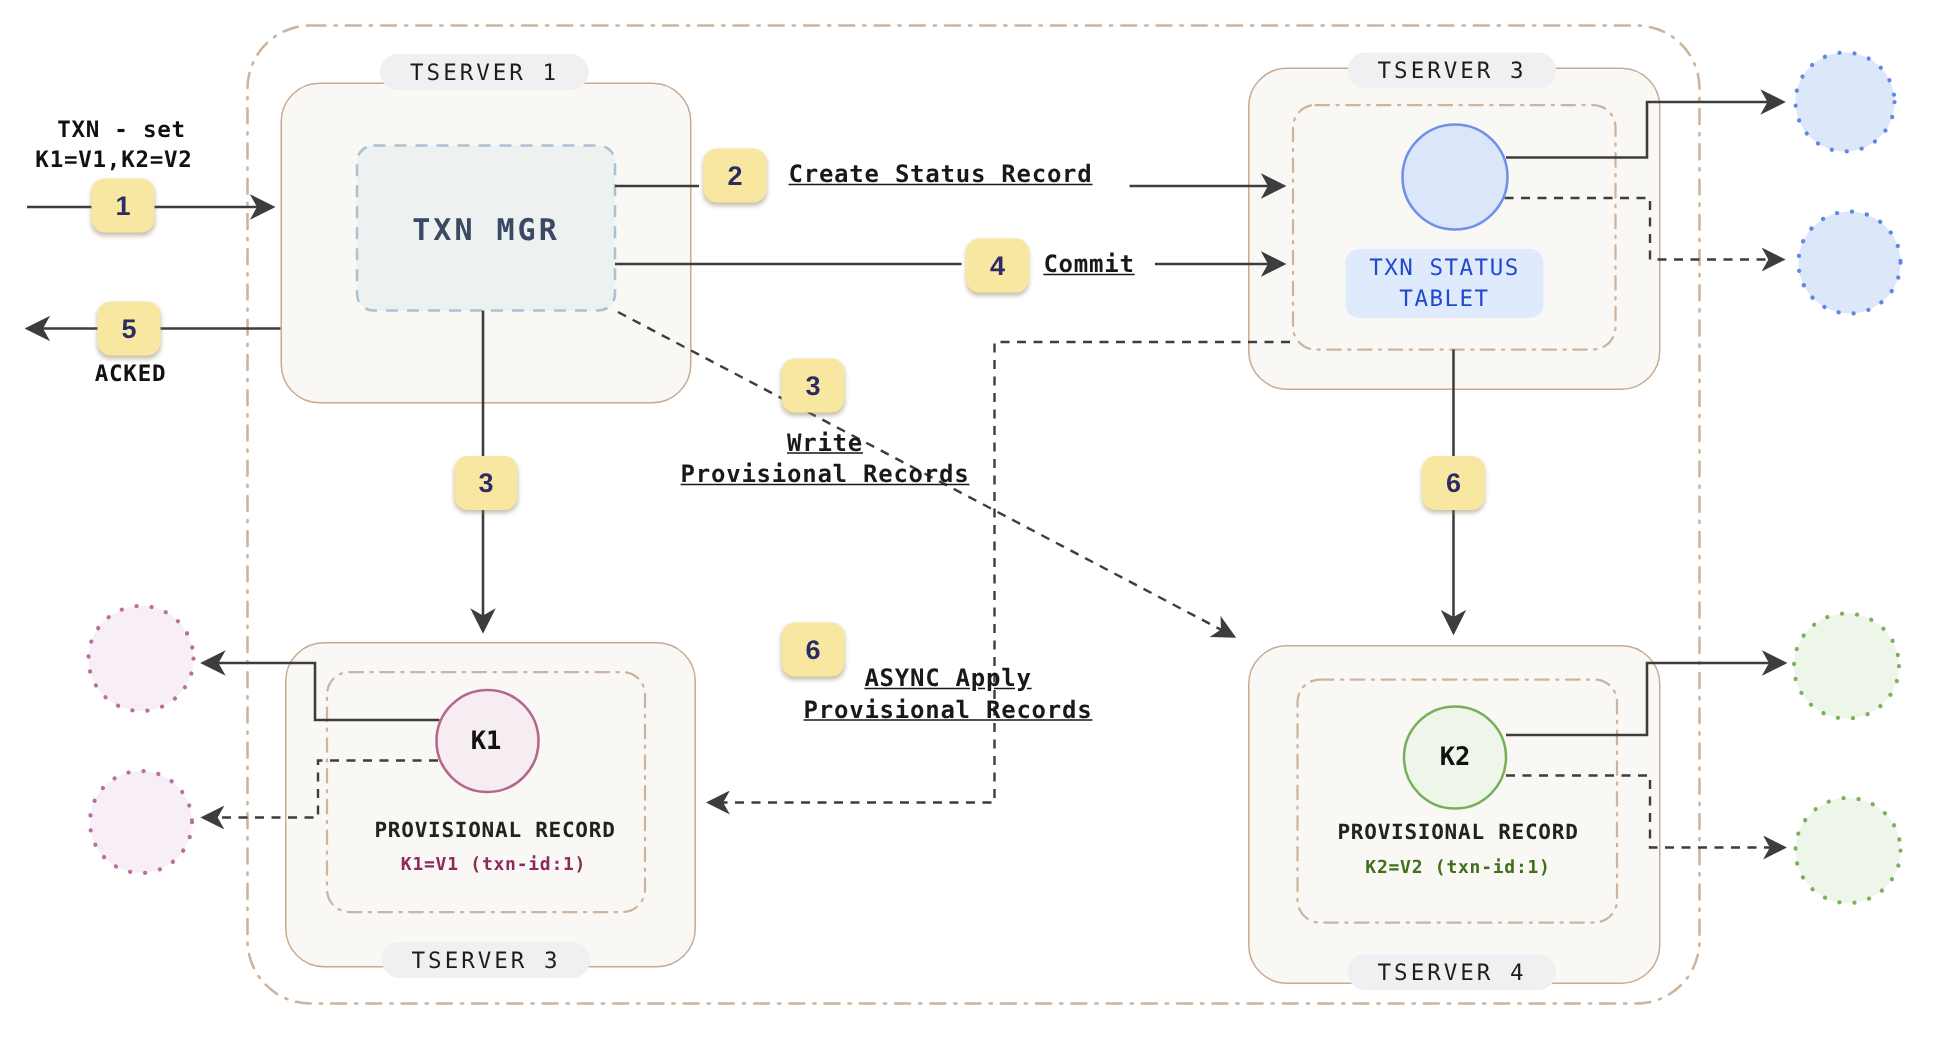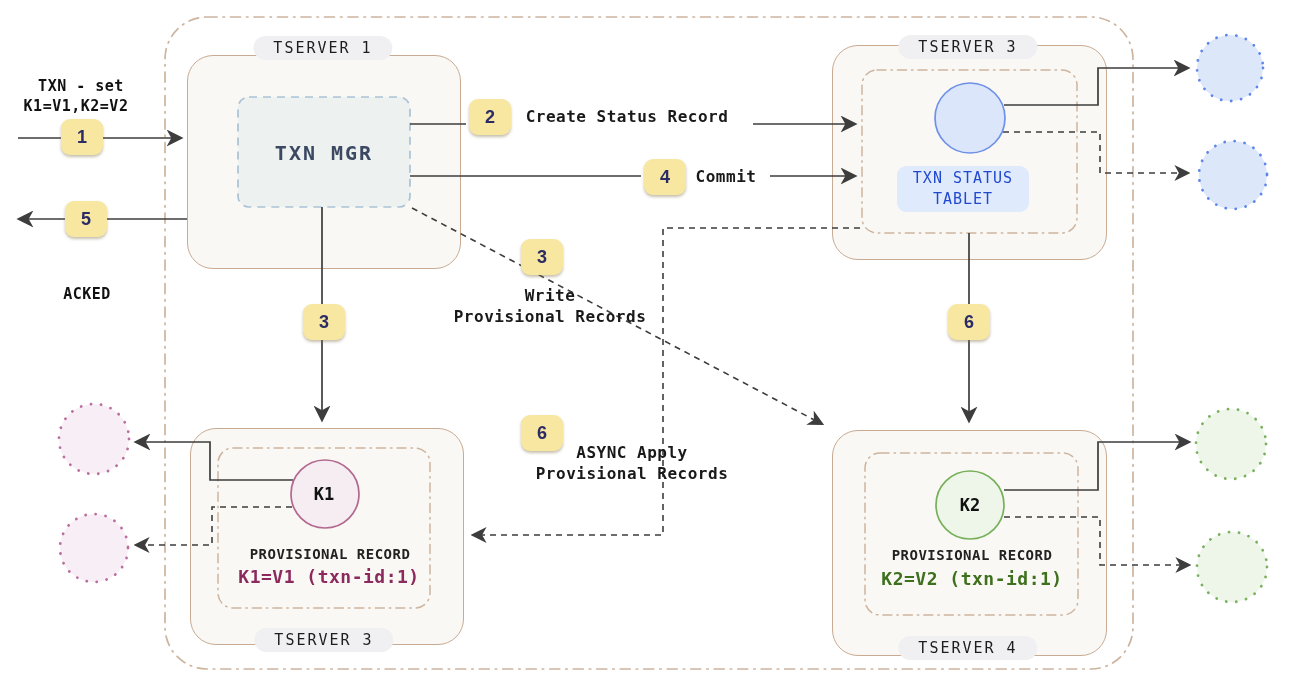--- a/index.html
+++ b/index.html
@@ -21,26 +21,26 @@
     position:absolute;z-index:4;transform:translate(-50%,-50%);
     width:42px;height:36px;border-radius:9px;background:#f8e7a1;
     display:flex;align-items:center;justify-content:center;
     font-family:"Liberation Sans",sans-serif;font-size:18px;font-weight:bold;color:#2b2b66;
     box-shadow:0 2px 3px rgba(130,115,75,.45);
   }
   .lbl{
     position:absolute;z-index:3;transform:translate(-50%,-50%);
     white-space:nowrap;color:#191919;
   }
-  .edge-lbl{font-size:16px;font-weight:600;letter-spacing:.5px;}
+  .edge-lbl{font-size:16px;font-weight:600;letter-spacing:.5px;text-decoration:underline;}
   .client-lbl{font-size:15px;font-weight:700;letter-spacing:.5px;color:#111;}
   .txnmgr-lbl{font-size:20px;font-weight:600;letter-spacing:2px;color:#3b4963;}
   .key-lbl{font-size:17px;font-weight:700;color:#111;}
   .rec-head{font-size:14px;font-weight:700;letter-spacing:.5px;color:#222;}
-  .rec-val{font-size:18px;font-weight:700;letter-spacing:.5px;}
+  .rec-val{font-size:12px;font-weight:700;letter-spacing:.5px;}
   .rec-val.k1{color:#8c2a5d;}
   .rec-val.k2{color:#3e701d;}
   .tablet-chip{
     position:absolute;z-index:3;left:897px;top:166px;width:132px;height:46px;
     background:#e0eafd;border-radius:9px;display:flex;flex-direction:column;
     align-items:center;justify-content:center;line-height:21px;
     font-size:15px;font-weight:400;letter-spacing:1px;color:#2149cf;
   }
 </style>
 </head>
@@ -126,21 +126,21 @@
   <div class="lbl key-lbl" style="left:324px;top:494px;">K1</div>
   <div class="lbl key-lbl" style="left:970px;top:505px;">K2</div>
 
   <div class="lbl rec-head" style="left:330px;top:554px;">PROVISIONAL RECORD</div>
   <div class="lbl rec-val k1" style="left:329px;top:576px;">K1=V1 (txn-id:1)</div>
   <div class="lbl rec-head" style="left:972px;top:555px;">PROVISIONAL RECORD</div>
   <div class="lbl rec-val k2" style="left:972px;top:578px;">K2=V2 (txn-id:1)</div>
 
   <div class="lbl client-lbl" style="left:81px;top:86px;">TXN - set</div>
   <div class="lbl client-lbl" style="left:76px;top:106px;">K1=V1,K2=V2</div>
-  <div class="lbl client-lbl" style="left:87px;top:249px;margin-top:45px;">ACKED</div>
+  <div class="lbl client-lbl" style="left:87px;top:249px;">ACKED</div>
 
   <div class="badge" style="left:82px;top:137px;">1</div>
   <div class="badge" style="left:490px;top:117px;">2</div>
   <div class="badge" style="left:324px;top:322px;">3</div>
   <div class="badge" style="left:542px;top:257px;">3</div>
   <div class="badge" style="left:665px;top:177px;">4</div>
   <div class="badge" style="left:86px;top:219px;">5</div>
   <div class="badge" style="left:969px;top:322px;">6</div>
   <div class="badge" style="left:542px;top:433px;">6</div>
 

